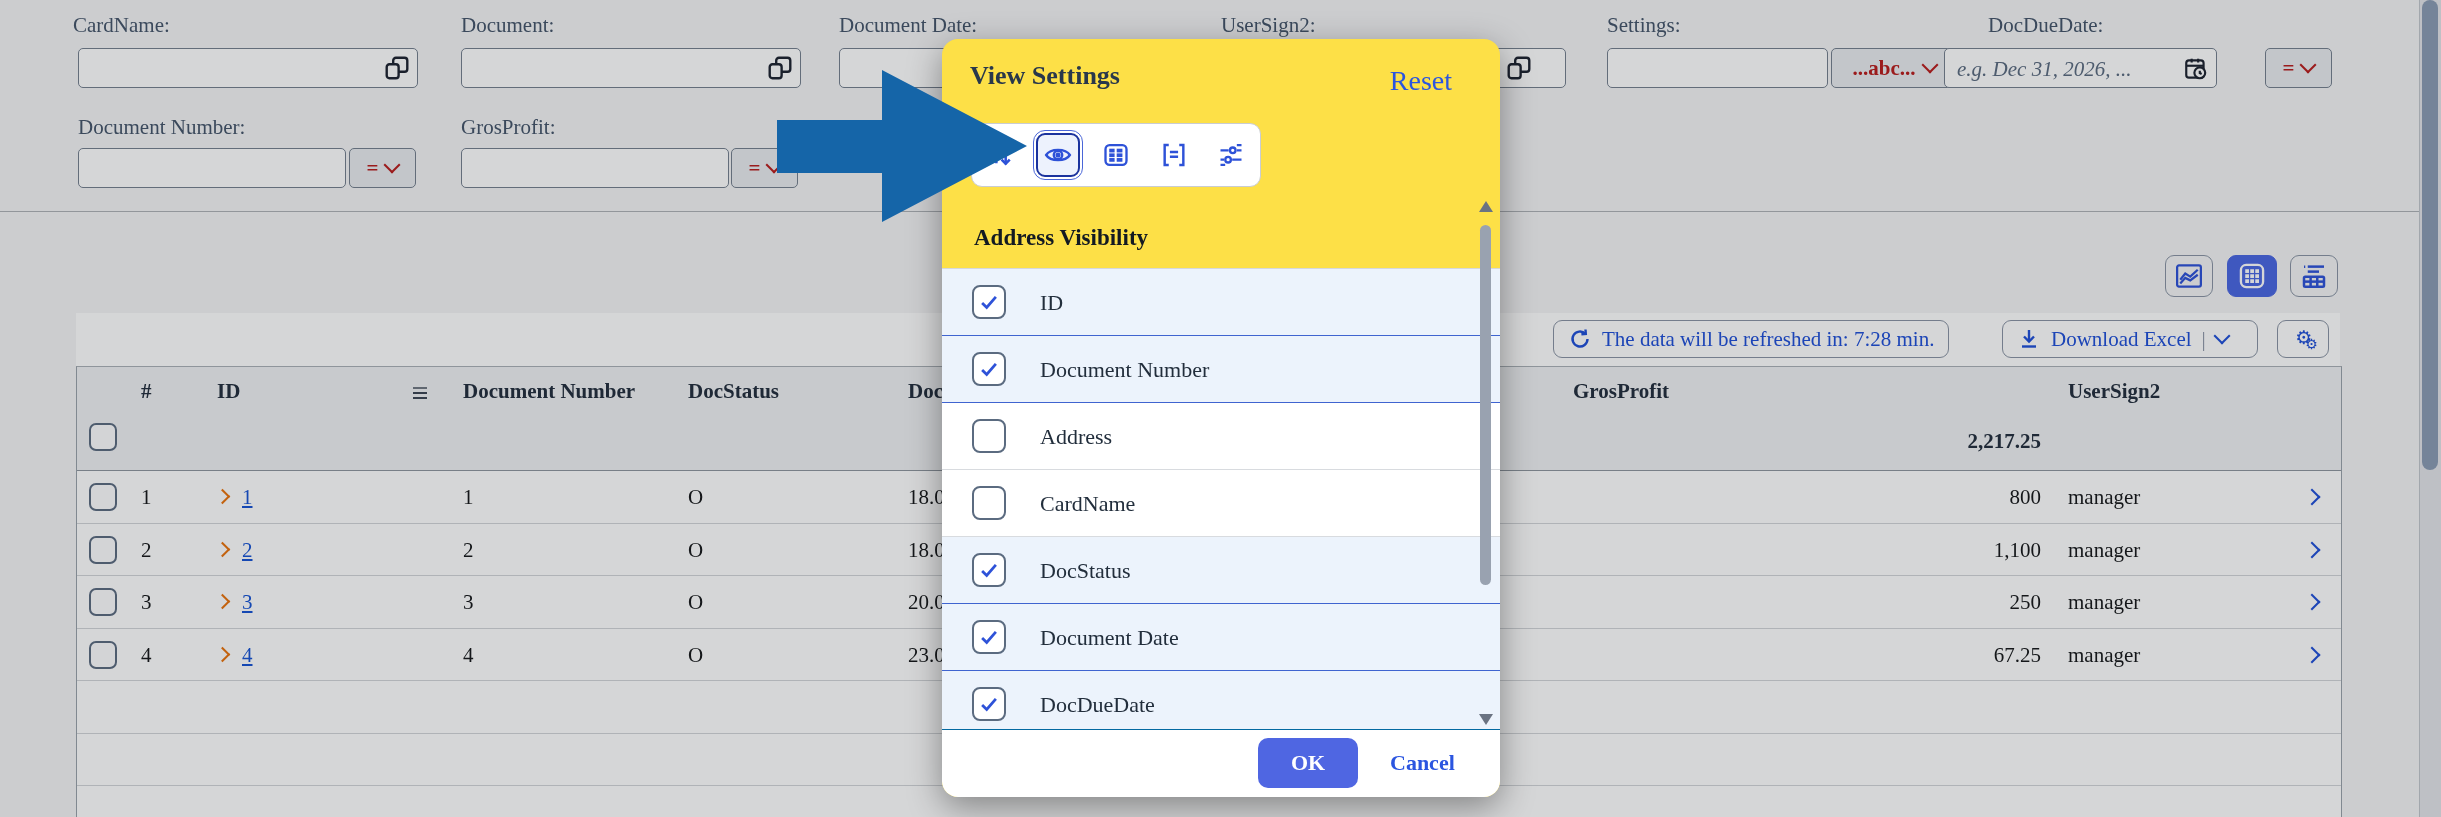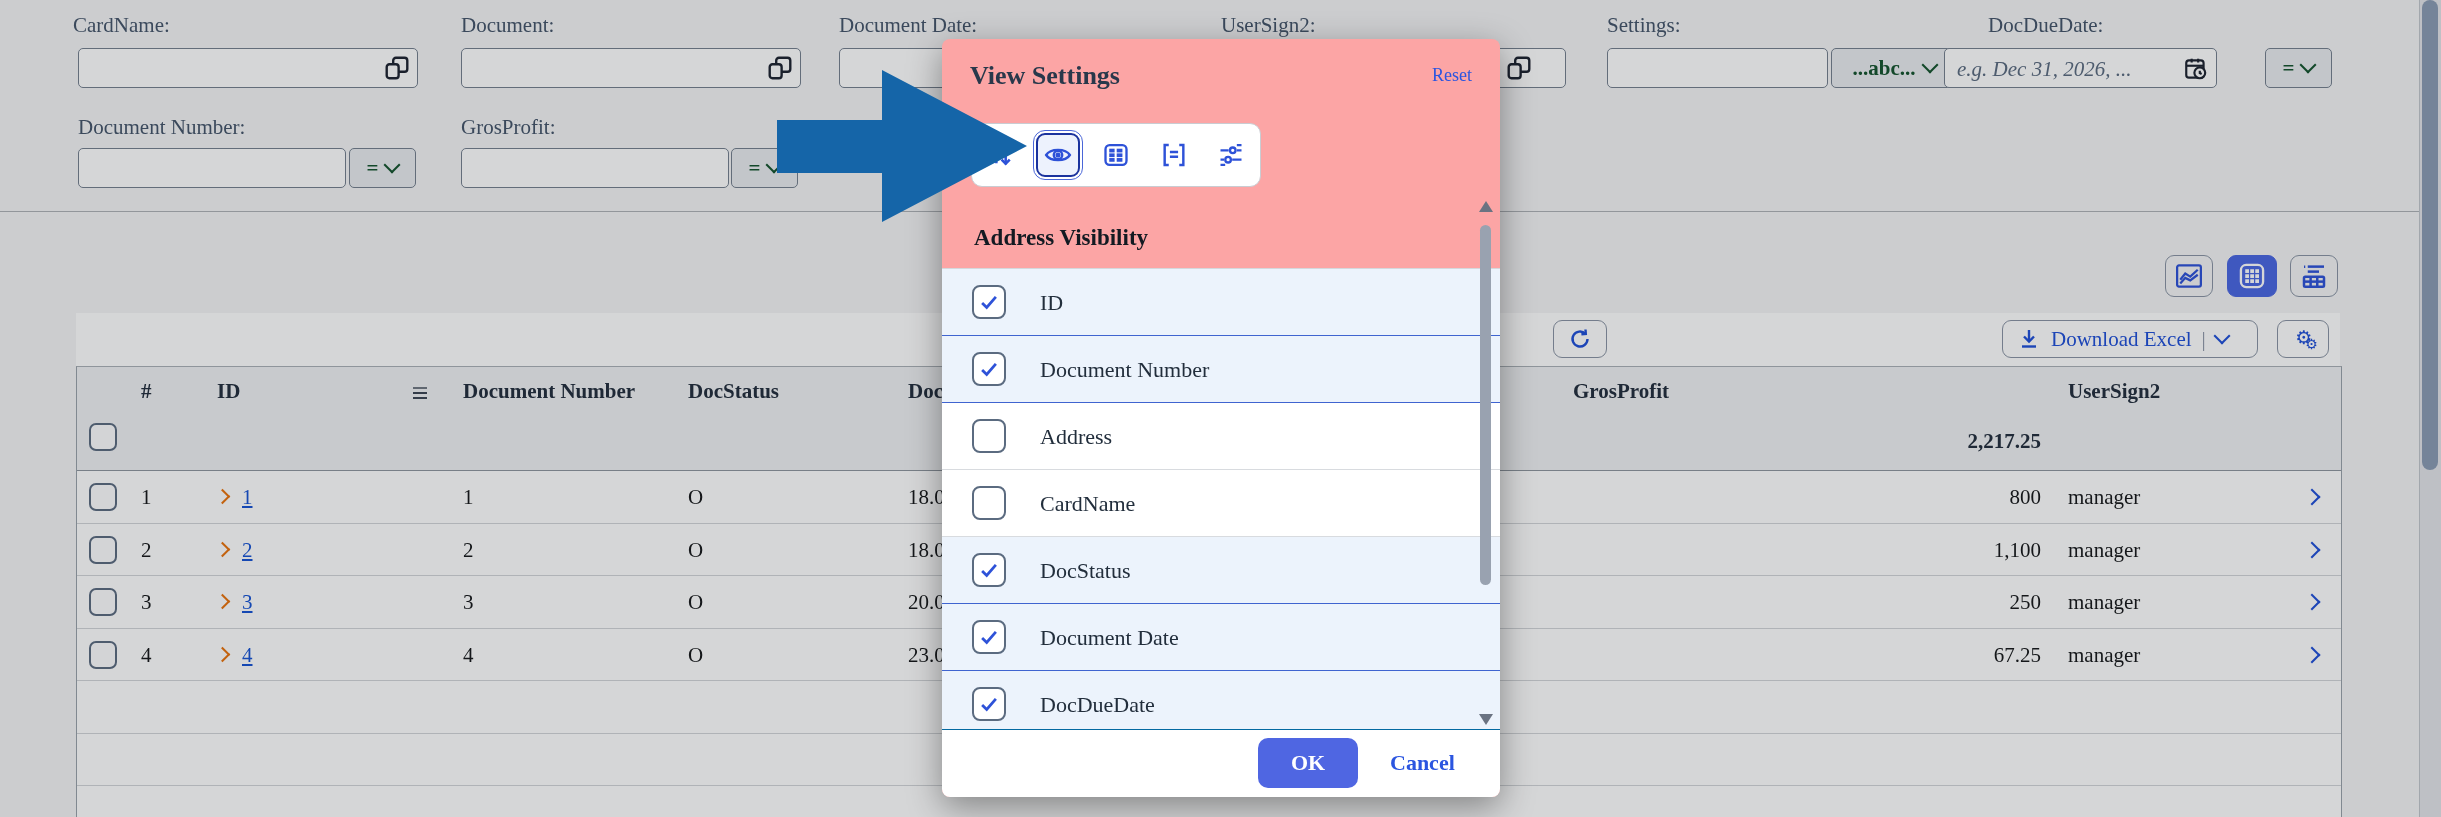--- a/index.html
+++ b/index.html
@@ -5,21 +5,21 @@
   html,body{margin:0;padding:0;background:#888;}
   .screen{position:relative;width:2441px;height:817px;overflow:hidden;
     background:#f4f5f6;font-family:Liberation Serif, serif;color:#232e3d;}
   
   .flabel{position:absolute;font-size:21px;color:#44546a;white-space:nowrap;}
   .finput{position:absolute;height:40px;background:#fff;border:1.5px solid #75808f;
     border-radius:5px;box-sizing:border-box;}
   .vh-icon{position:absolute;right:7px;top:6px;width:26px;height:26px;cursor:pointer;}
   .opbtn{position:absolute;height:40px;background:#e9ecf0;border:1.5px solid #75808f;
     border-radius:5px;box-sizing:border-box;display:flex;align-items:center;justify-content:center;
-    gap:8px;color:#14532d;font-weight:bold;font-size:21px;cursor:pointer;}
+    gap:8px;color:#b91c1c;font-weight:bold;font-size:21px;cursor:pointer;}
   .chev{width:10px;height:10px;border-right:2.5px solid currentColor;border-bottom:2.5px solid currentColor;
     transform:rotate(45deg);margin-top:-6px;display:inline-block;}
   .chev-r{width:10px;height:10px;border-right:2.5px solid currentColor;border-bottom:2.5px solid currentColor;
     transform:rotate(-45deg);display:inline-block;}
   .placeholder{position:absolute;left:12px;top:8px;font-size:21px;font-style:italic;color:#5b6b80;white-space:nowrap;}
   .fb-divider{position:absolute;left:0;top:211px;width:2441px;height:1px;background:#aeb2b7;}
   
   .vsbtn{position:absolute;top:255px;height:42px;border:1.5px solid #8a94a4;border-radius:9px;
     background:transparent;box-sizing:border-box;display:flex;align-items:center;justify-content:center;cursor:pointer;}
   .vsbtn.sel{background:#4a66e2;border-color:#4a66e2;}
@@ -44,24 +44,24 @@
   .idlink{color:#1653d4;text-decoration:underline;cursor:pointer;}
   .exp{width:9px;height:9px;border-right:2.5px solid #e9730c;border-bottom:2.5px solid #e9730c;
     display:inline-block;transform:rotate(-45deg);margin-right:14px;position:relative;top:-2px;}
   .navcell{position:absolute;left:2207px;width:56px;top:0;height:52px;display:flex;align-items:center;justify-content:center;color:#1f4fd8;cursor:pointer;}
   
   .pagescroll{position:absolute;right:0;top:0;width:21px;height:817px;background:#e3e5e9;border-left:1px solid #c2c6cc;}
   .pagescroll .thumb{position:absolute;left:2px;top:0;width:16px;height:470px;background:#8b9cb4;border-radius:8px;}
   
   .dim{position:absolute;inset:0;background:rgba(18,22,28,0.175);z-index:40;}
   
-  .dialog{position:absolute;left:942px;top:39px;width:558px;height:758px;background:#fca5a5;border-radius:8px;
+  .dialog{position:absolute;left:942px;top:39px;width:558px;height:758px;background:#fde047;border-radius:16px;
     box-shadow:0 10px 34px rgba(0,0,0,0.38);z-index:60;overflow:hidden;}
   .dlg-title{position:absolute;left:28px;top:22px;font-size:26px;font-weight:bold;color:#29384b;}
-  .dlg-reset{position:absolute;right:28px;top:26px;font-size:18px;color:#2b55e0;cursor:pointer;}
+  .dlg-reset{position:absolute;right:48px;top:26px;font-size:28px;color:#2b55e0;cursor:pointer;}
   .tabstrip{position:absolute;left:29px;top:84px;width:290px;height:64px;border:1.5px solid #c9ccd2;
     border-radius:11px;box-sizing:border-box;display:flex;background:#fff;}
   .tab{flex:1;display:flex;align-items:center;justify-content:center;cursor:pointer;}
   .tabsel-o{border:1.5px solid #4a66d8;border-radius:12px;padding:2px;background:#fff;}
   .tabsel-i{border:2.5px solid #1b339e;border-radius:9px;background:#edf2fd;width:44px;height:44px;
     display:flex;align-items:center;justify-content:center;box-sizing:border-box;}
   .dlg-h2{position:absolute;left:32px;top:186px;font-size:23px;font-weight:bold;color:#131a22;}
   .cvlist{position:absolute;left:0;top:229px;width:558px;height:462px;overflow:hidden;border-top:1px solid #d5d8dc;}
   .cv-item{position:relative;height:67px;border-bottom:1px solid #d8dbdf;background:#fff;box-sizing:border-box;cursor:pointer;}
   .cv-item.checked{background:#ecf3fc;border-bottom:1.5px solid #3f64d0;}
@@ -189,20 +189,21 @@
         <line x1="14.6" y1="12.5" x2="14.6" y2="20.5"></line>
       </svg>
   </div>
 
   <div class="toolband">
     <div class="pill" style="left:1477px">
       <svg width="24" height="24" viewBox="0 0 24 24" fill="none" stroke="#1f4fd8" stroke-width="2.4">
           <path d="M19.5 12a7.5 7.5 0 1 1-2.2-5.3"></path>
           <polyline points="17.5,2.5 17.8,6.9 13.4,7.2" fill="none"></polyline>
         </svg>
+      <span>The data will be refreshed in: 7:28 min.</span>
     </div>
     <div class="pill" style="left:1926px;width:256px;box-sizing:border-box">
       <svg width="24" height="24" viewBox="0 0 24 24" fill="none" stroke="#1f4fd8" stroke-width="2.4">
           <line x1="12" y1="3" x2="12" y2="14"></line>
           <polyline points="7,9.5 12,14.5 17,9.5"></polyline>
           <line x1="5" y1="19.5" x2="19" y2="19.5"></line>
         </svg>
       <span>Download Excel</span>
       <span style="color:#8a94a4">|</span>
       <span class="chev"></span>

